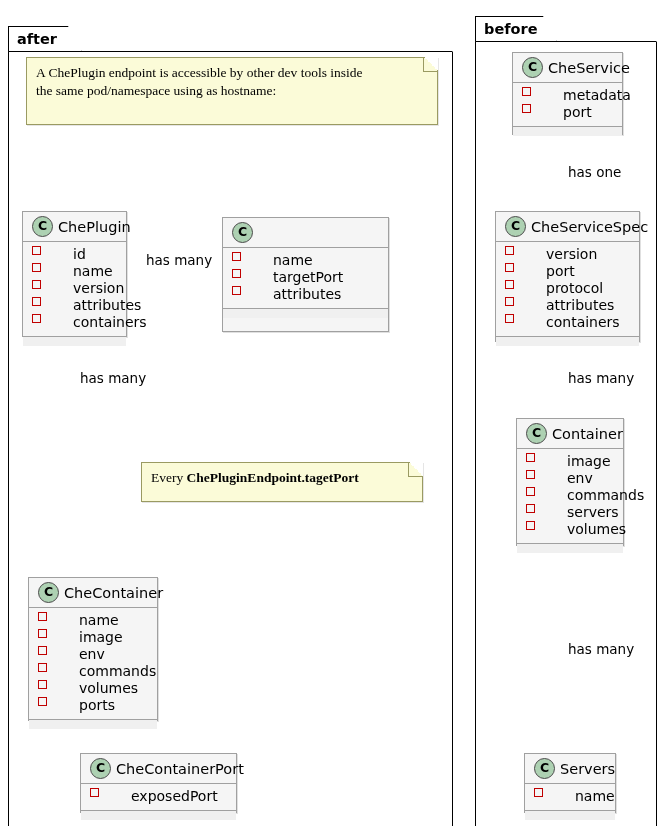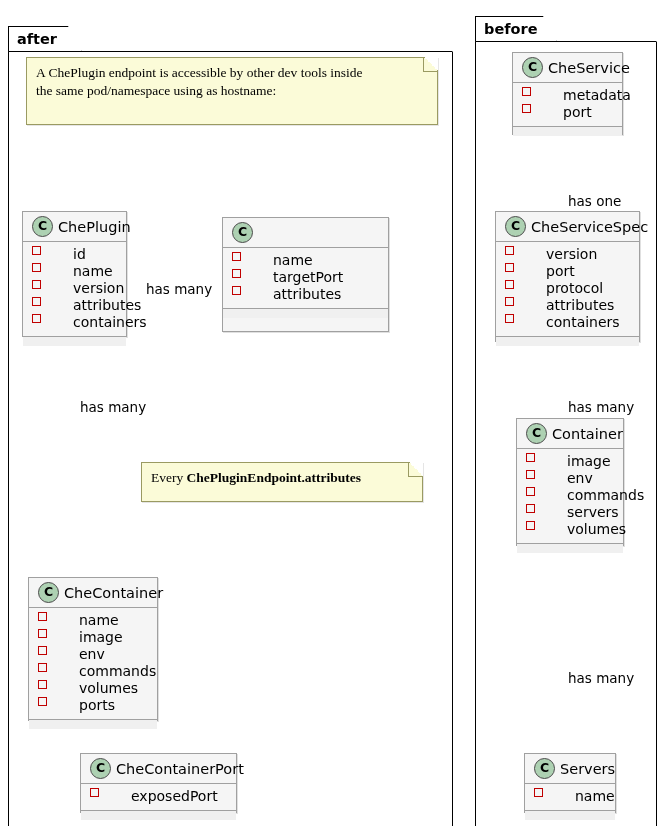--- a/index.html
+++ b/index.html
@@ -66,21 +66,21 @@
     position:absolute;right:-1px;top:-1px;width:14px;height:14px;
     background:linear-gradient(225deg,#ffffff 50%,transparent 50%);
     border-left:1px solid #9A9A62;border-bottom:1px solid #9A9A62;
     transform:rotate(0deg);
   }
   .note b{font-weight:bold;}
 
   
   .edge-label{
     position:absolute;font-size:13.5px;white-space:nowrap;
-    background:transparent;color:#000;margin-top:29px;
+    background:transparent;color:#000;
   }
   svg.links{position:absolute;left:0;top:0;width:662px;height:826px;
     pointer-events:none;overflow:visible;}
 </style>
 </head>
 <body>
 
 <div id="canvas">
 
   <svg class="links" viewBox="0 0 662 826">
@@ -119,21 +119,21 @@
 
   <div class="note" style="left:26px;top:45px;width:412px;height:68px;">
     <div class="fold"></div>
     <div>A ChePlugin endpoint is accessible by other dev tools inside</div>
     <div>the same pod/namespace using as hostname:</div>
   </div>
 
   <div class="note" style="left:141px;top:450px;width:282px;height:40px;">
     <div class="fold"></div>
     <div>
-      <span>Every </span><b>ChePluginEndpoint.attributes</b>
+      <span>Every </span><b>ChePluginEndpoint.tagetPort</b>
     </div>
   </div>
 
   <div class="clsbox" style="left:22px;top:199px;width:105px;height:126px;">
     <div class="cls-title">
       <span class="cicon">C</span>
       <span>ChePlugin</span>
     </div>
     <div class="cls-attrs">
       <div class="attr">

